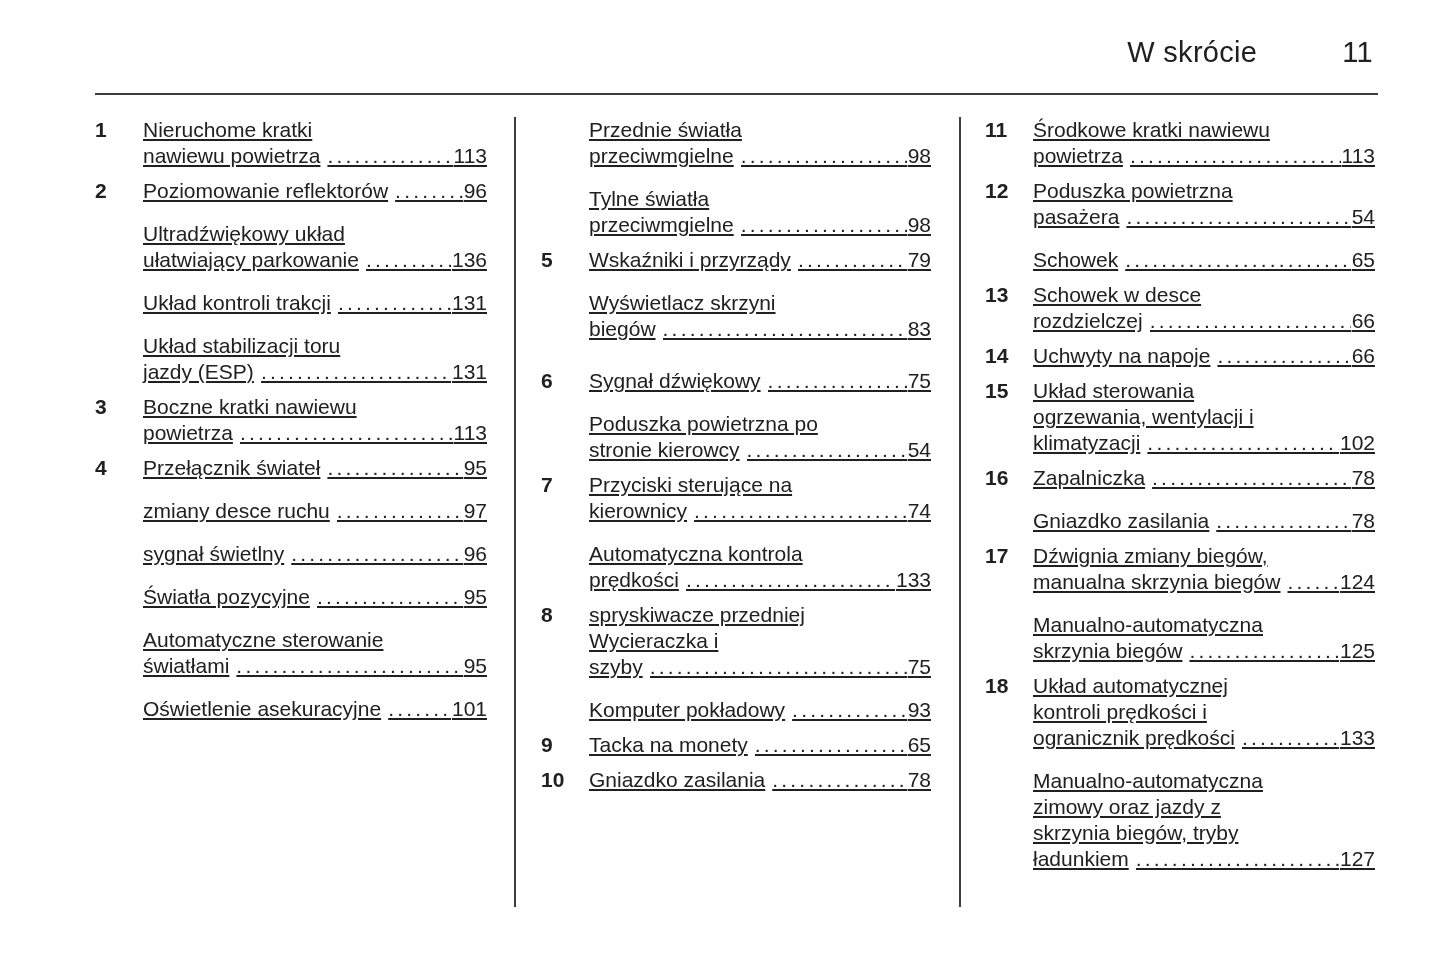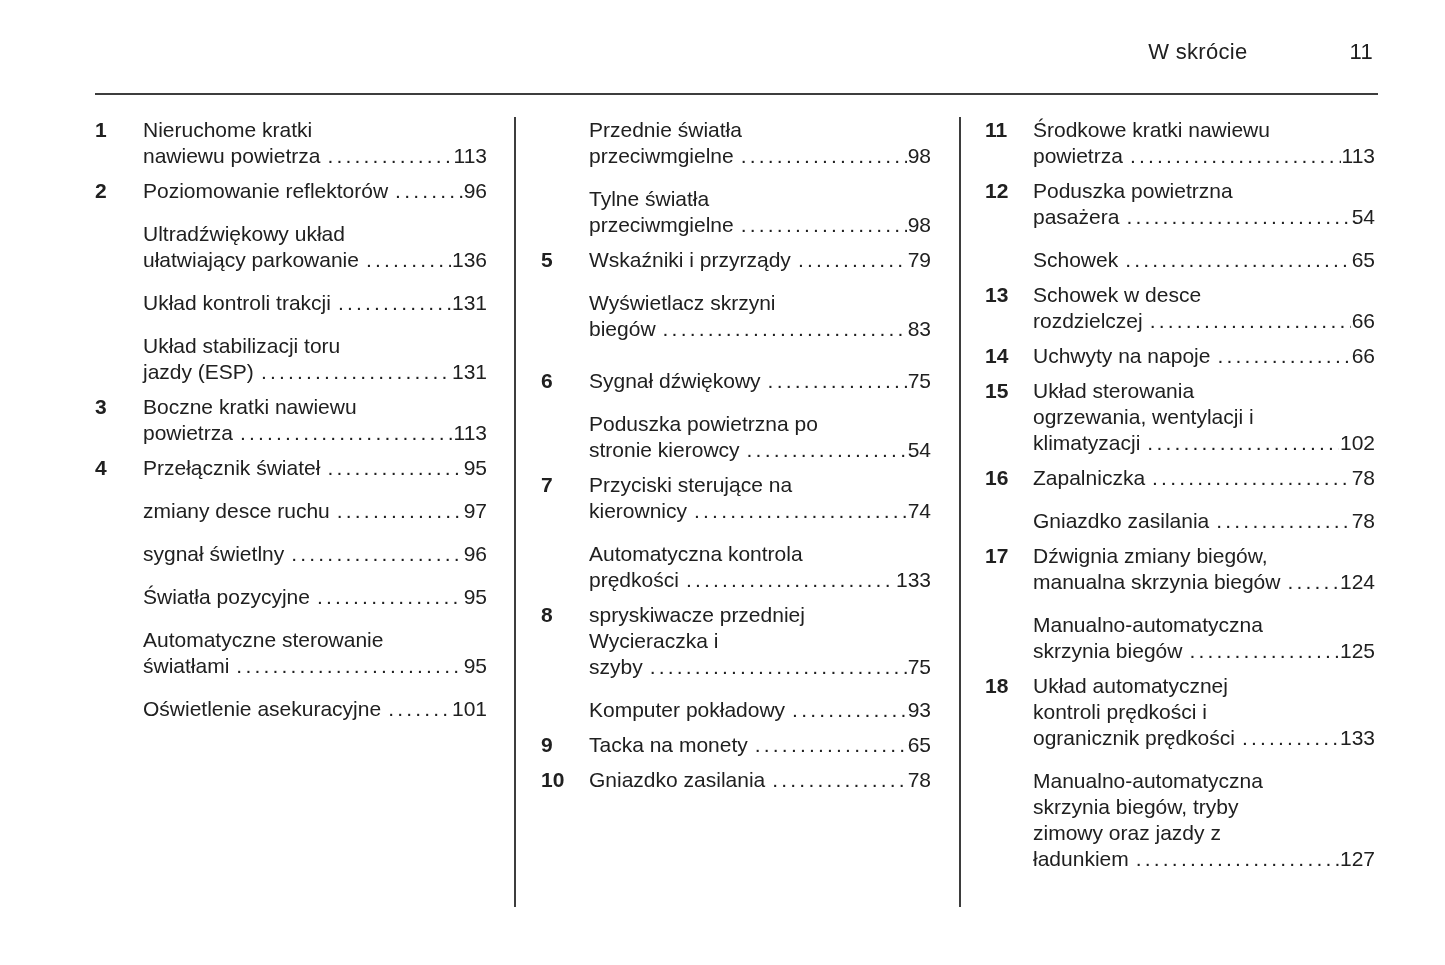--- a/index.html
+++ b/index.html
@@ -23,24 +23,23 @@
   }
   
   .header{
     position:absolute;
     left:95px;
     top:36px;
     width:1283px;
     display:flex;
     justify-content:flex-end;
     align-items:baseline;
-    font-size:22px;
+    font-size:29px;
     line-height:32px;
     letter-spacing:0.3px;
-    gap:17px;
   }
   .header .pgnum{
     margin-left:85px;
     padding-right:5px;
   }
   .rule{
     position:absolute;
     left:95px;
     top:93px;
     width:1283px;
@@ -74,21 +73,21 @@
   .entry{
     display:grid;
     grid-template-columns:48px 1fr;
     font-size:21px;
     line-height:26px;
     margin-top:9px;
   }
   .entry.sub{margin-top:17px;}
   .entry:first-child{margin-top:0;}
   .entry .num{font-weight:700;}
-  .ebody{display:block;min-width:0;}
+  .ebody{display:block;min-width:0;text-decoration:underline;}
   .line{display:block;}
   .line.last{display:flex;}
   .txt{white-space:nowrap;flex:0 0 auto;}
   .leader{
     flex:1 1 auto;
     min-width:0;
     overflow:hidden;
     white-space:nowrap;
     letter-spacing:3.2px;
     margin-left:7px;
@@ -492,22 +491,22 @@
               <span class="txt">ogranicznik prędkości</span>
               <span class="leader"></span>
               <span class="pg">133</span>
             </span>
           </span>
         </div>
         <div class="entry sub">
           <span class="num"></span>
           <span class="ebody">
             <span class="line"><span class="txt">Manualno-automatyczna</span></span>
+            <span class="line"><span class="txt">zimowy oraz jazdy z</span></span>
             <span class="line"><span class="txt">skrzynia biegów, tryby</span></span>
-            <span class="line"><span class="txt">zimowy oraz jazdy z</span></span>
             <span class="line last">
               <span class="txt">ładunkiem</span>
               <span class="leader"></span>
               <span class="pg">127</span>
             </span>
           </span>
         </div>
       </div>
   </div>
 

